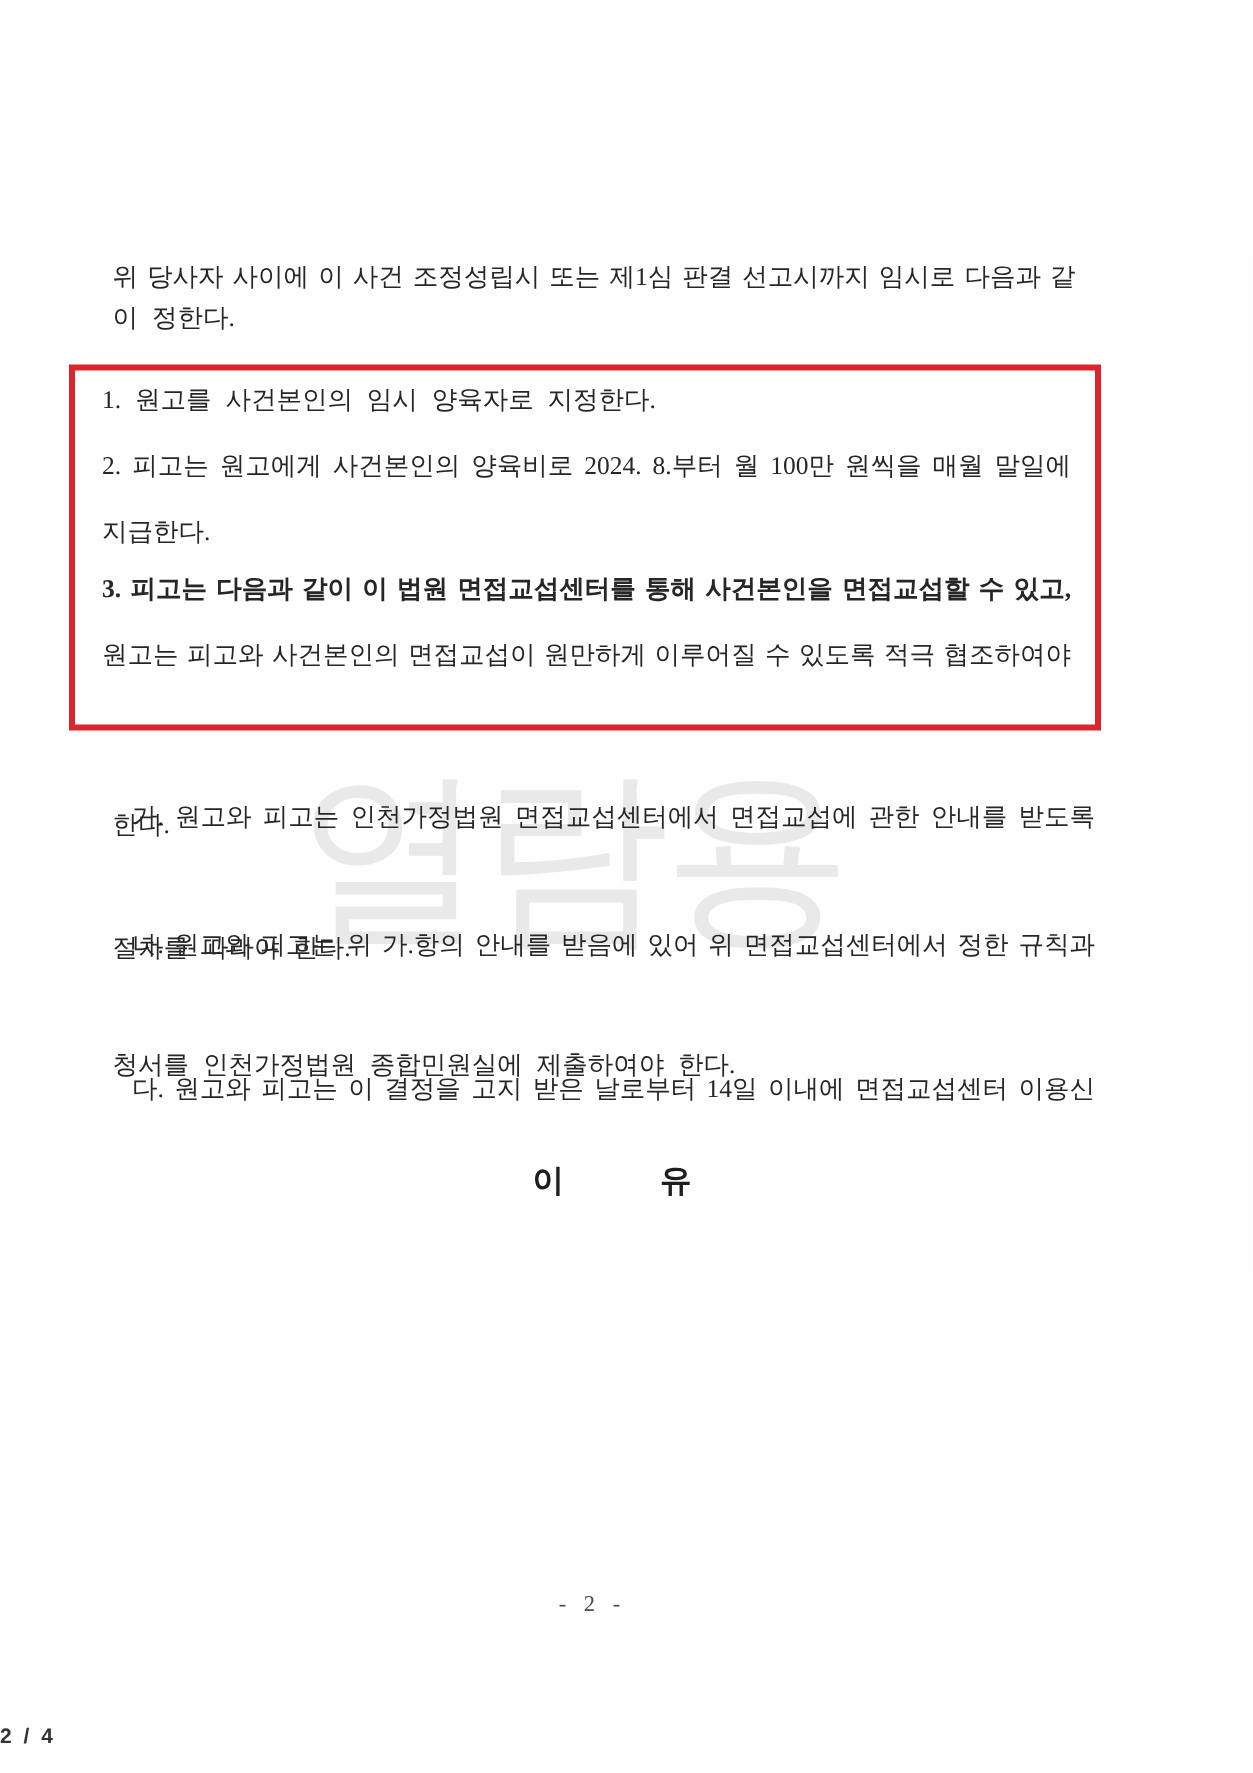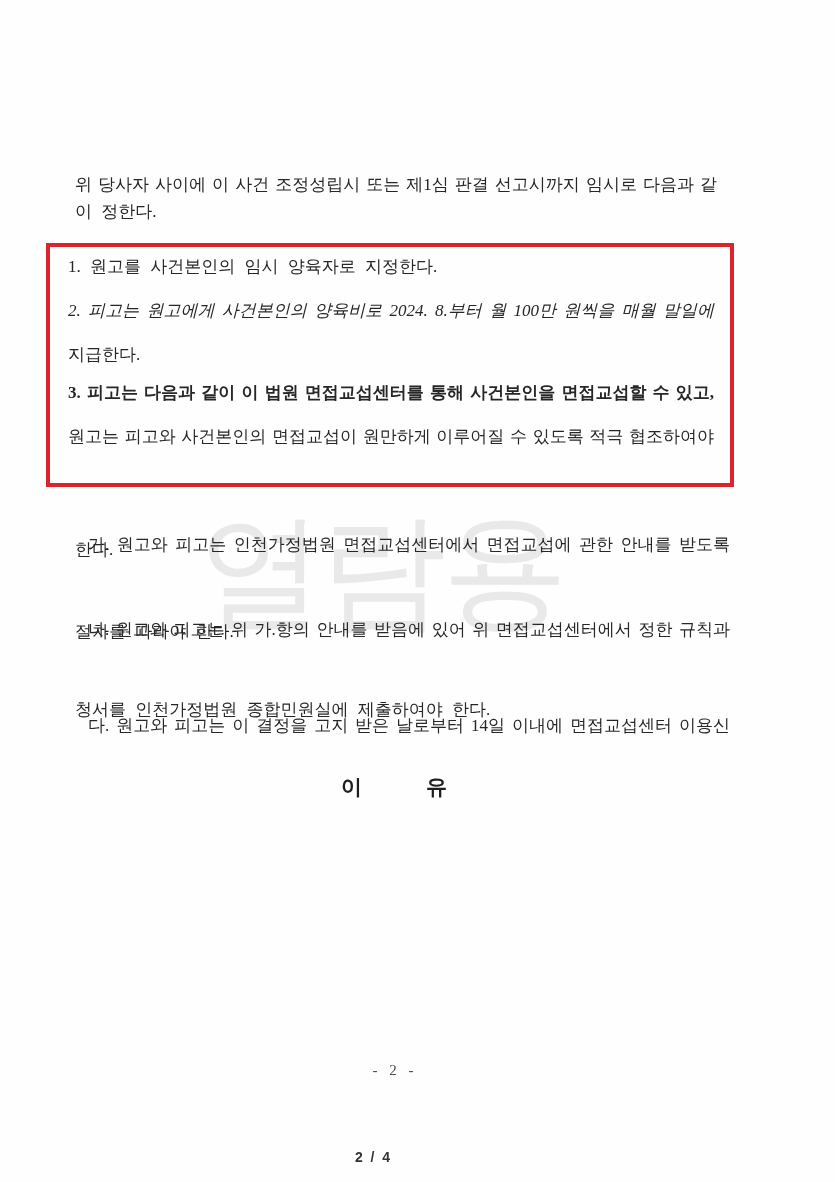--- a/index.html
+++ b/index.html
@@ -41,35 +41,35 @@
   }
   .just{
     text-align:justify;
     text-align-last:justify;
     white-space:normal;
     word-spacing:normal;
   }
   .boxline{left:68px;width:646px;}
   .indent{padding-left:13px;margin-top:38px;}
   .l0{top:174px;}  .l1{top:201px;}
-  .l2{top:256px;}  .l3{top:300px;font-style:italic;}  .l4{top:344px;}
+  .l2{top:256px;}  .l3{top:300px;}  .l4{top:344px;}
   .l5{top:382px;font-weight:bold;}  .l6{top:426px;}  .l7{top:463px;}
   .l8{top:496px;}  .l9{top:539px;}
   .l10{top:581px;} .l11{top:621px;}
   .l12{top:677px;} .l13{top:699px;}
   .highlight-box{
     position:absolute;
     left:46px;top:243px;
     width:680px;height:236px;
     border:4px solid var(--highlight-red);
     z-index:1;
   }
   .reason-heading{
     position:absolute;
-    left:341px;top:773px;
+    left:355px;top:773px;
     font-family:"Liberation Sans","DejaVu Sans",sans-serif;
     font-size:21px;
     font-weight:bold;
     color:#1e1e1e;
     letter-spacing:64px;
     white-space:nowrap;
     z-index:2;
   }
   .page-number{
     position:absolute;
@@ -78,21 +78,21 @@
     text-align:center;
     font-size:15px;
     color:var(--muted);
     letter-spacing:4px;
     z-index:2;
   }
   .footer-indicator{
     position:absolute;
     left:0;top:1149px;
     width:747px;
-    text-align:center;
+    text-align:left;
     font-family:"Liberation Sans","DejaVu Sans",sans-serif;
     font-size:14px;
     font-weight:bold;
     color:#333;
     letter-spacing:2px;
     z-index:2;
   }
 </style>
 </head>
 <body>

